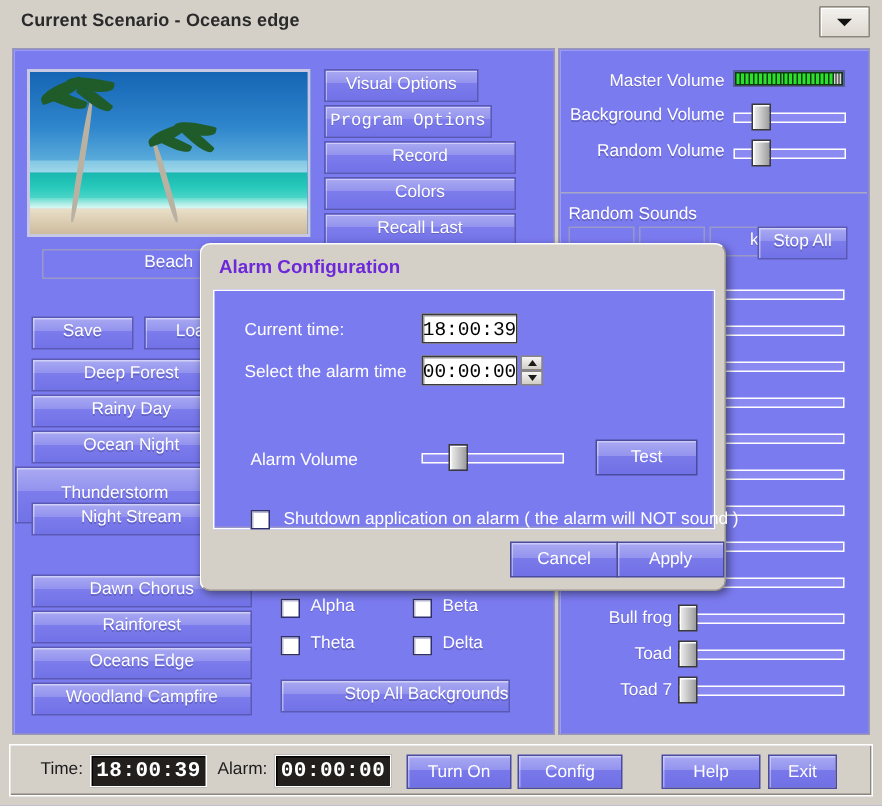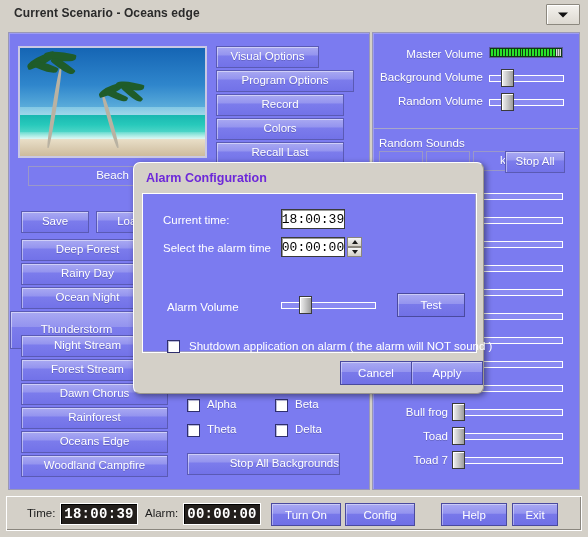--- a/index.html
+++ b/index.html
@@ -341,40 +341,37 @@
     </div>
   <div class="btn" style="left:21px;top:287px;width:133px;height:22px;">
     <span>Ocean Night</span>
     </div>
   <div class="btn" style="left:10px;top:311px;width:133px;height:38px;">
     <span>Thunderstorm</span>
     </div>
   <div class="btn" style="left:21px;top:335px;width:133px;height:22px;">
     <span>Night Stream</span>
     </div>
-  <div class="btn" style="left:21px;top:359px;width:133px;height:22px;">
-    <span>Forest Stream</span>
-    </div>
   <div class="btn" style="left:21px;top:383px;width:147px;height:22px;">
     <span>Dawn Chorus</span>
     </div>
   <div class="btn" style="left:21px;top:407px;width:147px;height:22px;">
     <span>Rainforest</span>
     </div>
   <div class="btn" style="left:21px;top:431px;width:147px;height:22px;">
     <span>Oceans Edge</span>
     </div>
   <div class="btn" style="left:21px;top:455px;width:147px;height:22px;">
     <span>Woodland Campfire</span>
     </div>
 
   <div class="btn" style="left:216px;top:46px;width:103px;height:22px;">
     <span>Visual Options</span>
     </div>
-  <div class="btn" style="left:216px;top:70px;width:138px;height:22px;">
+  <div class="btn" style="left:216px;top:70px;width:112px;height:22px;font-family:Liberation Mono, monospace;">
     <span>Program Options</span>
     </div>
   <div class="btn" style="left:216px;top:94px;width:128px;height:22px;">
     <span>Record</span>
     </div>
   <div class="btn" style="left:216px;top:118px;width:128px;height:22px;">
     <span>Colors</span>
     </div>
   <div class="btn" style="left:216px;top:142px;width:128px;height:22px;">
     <span>Recall Last</span>

